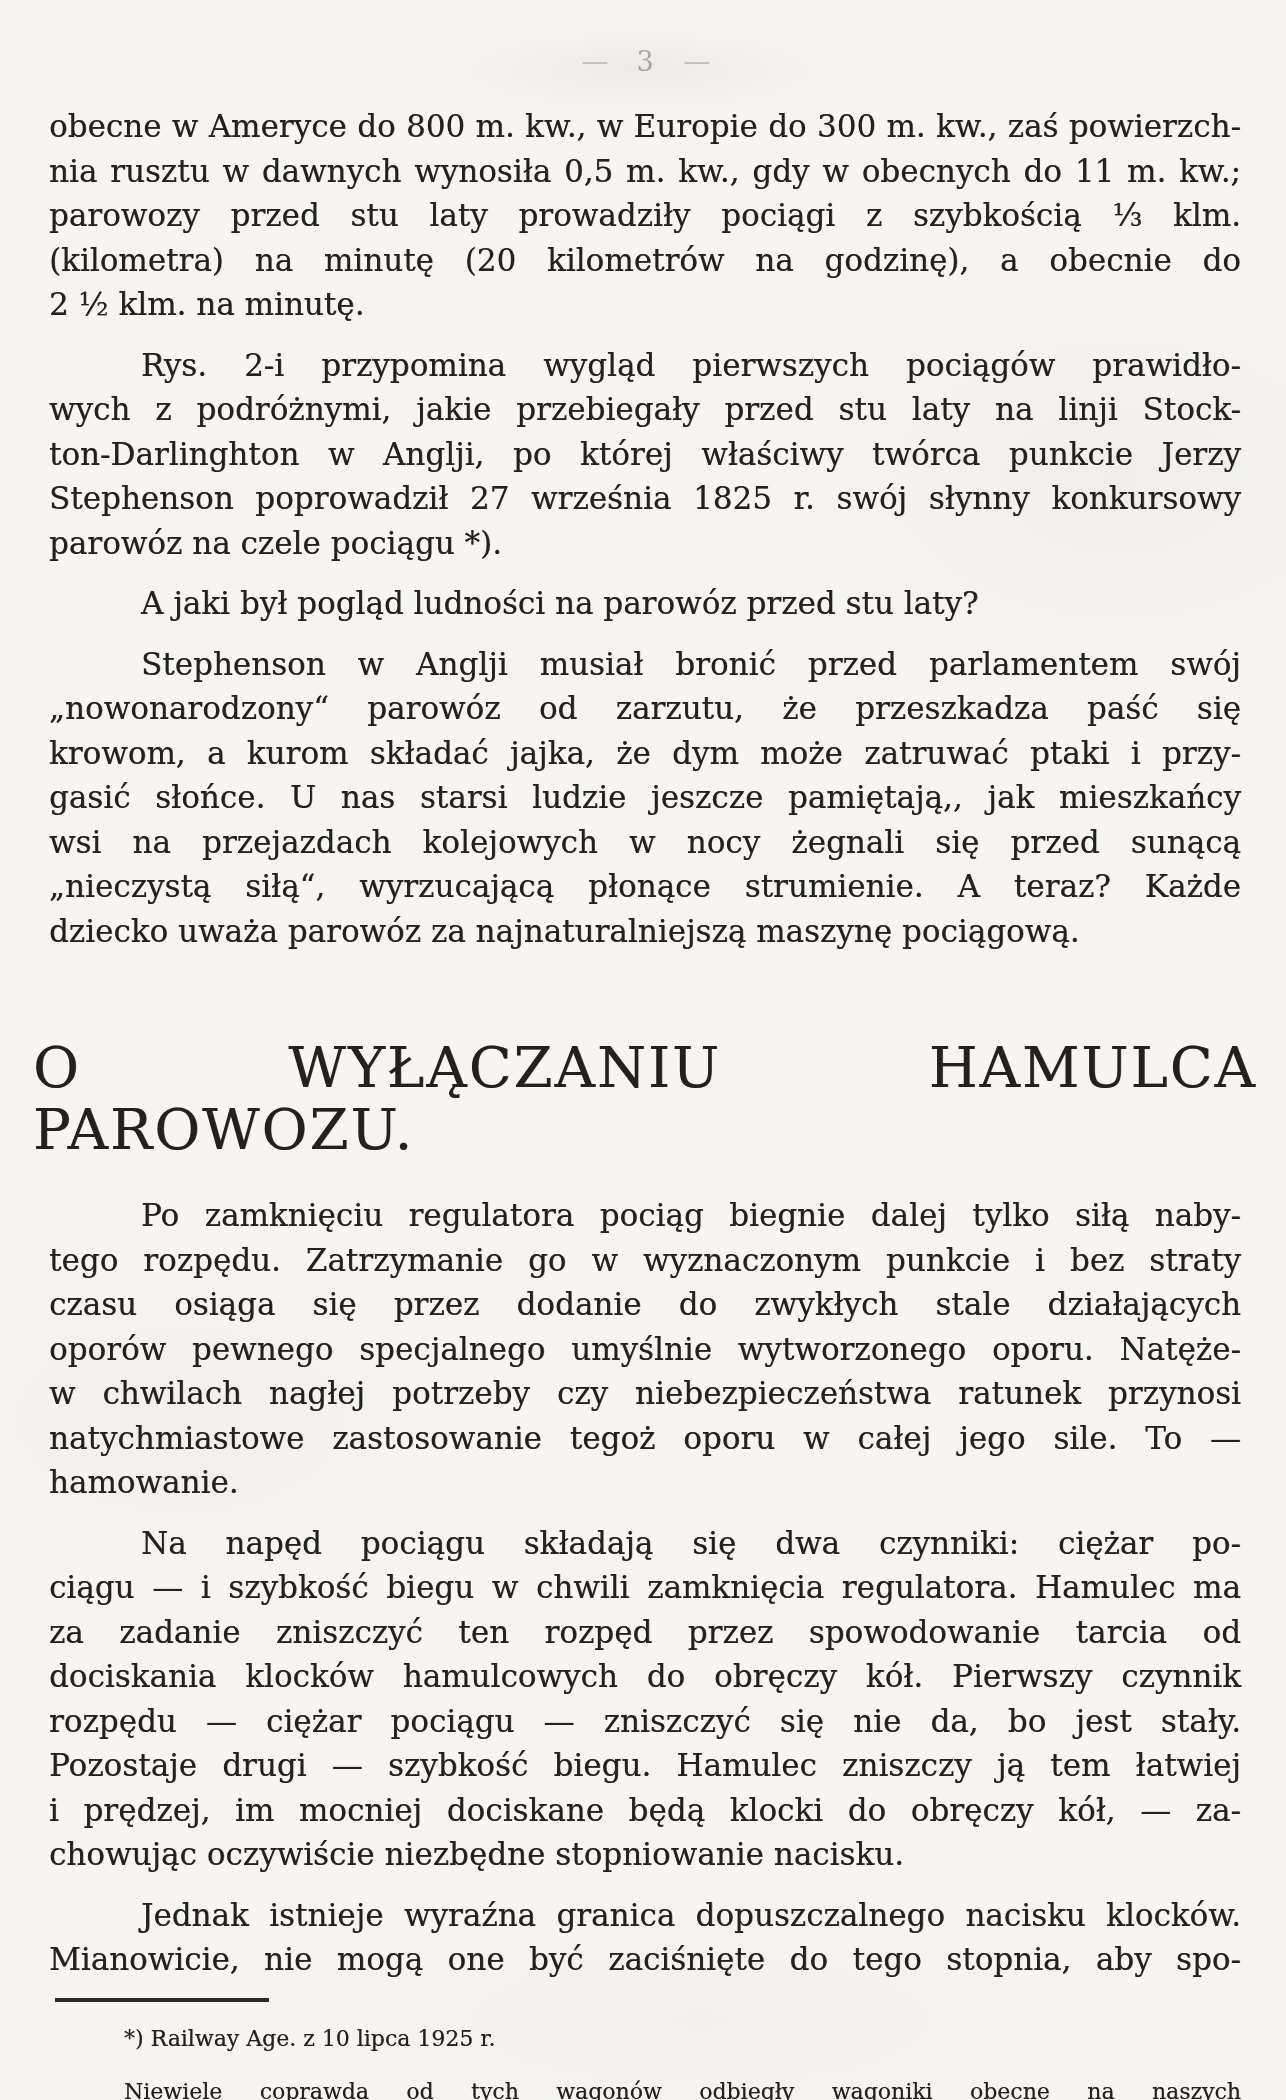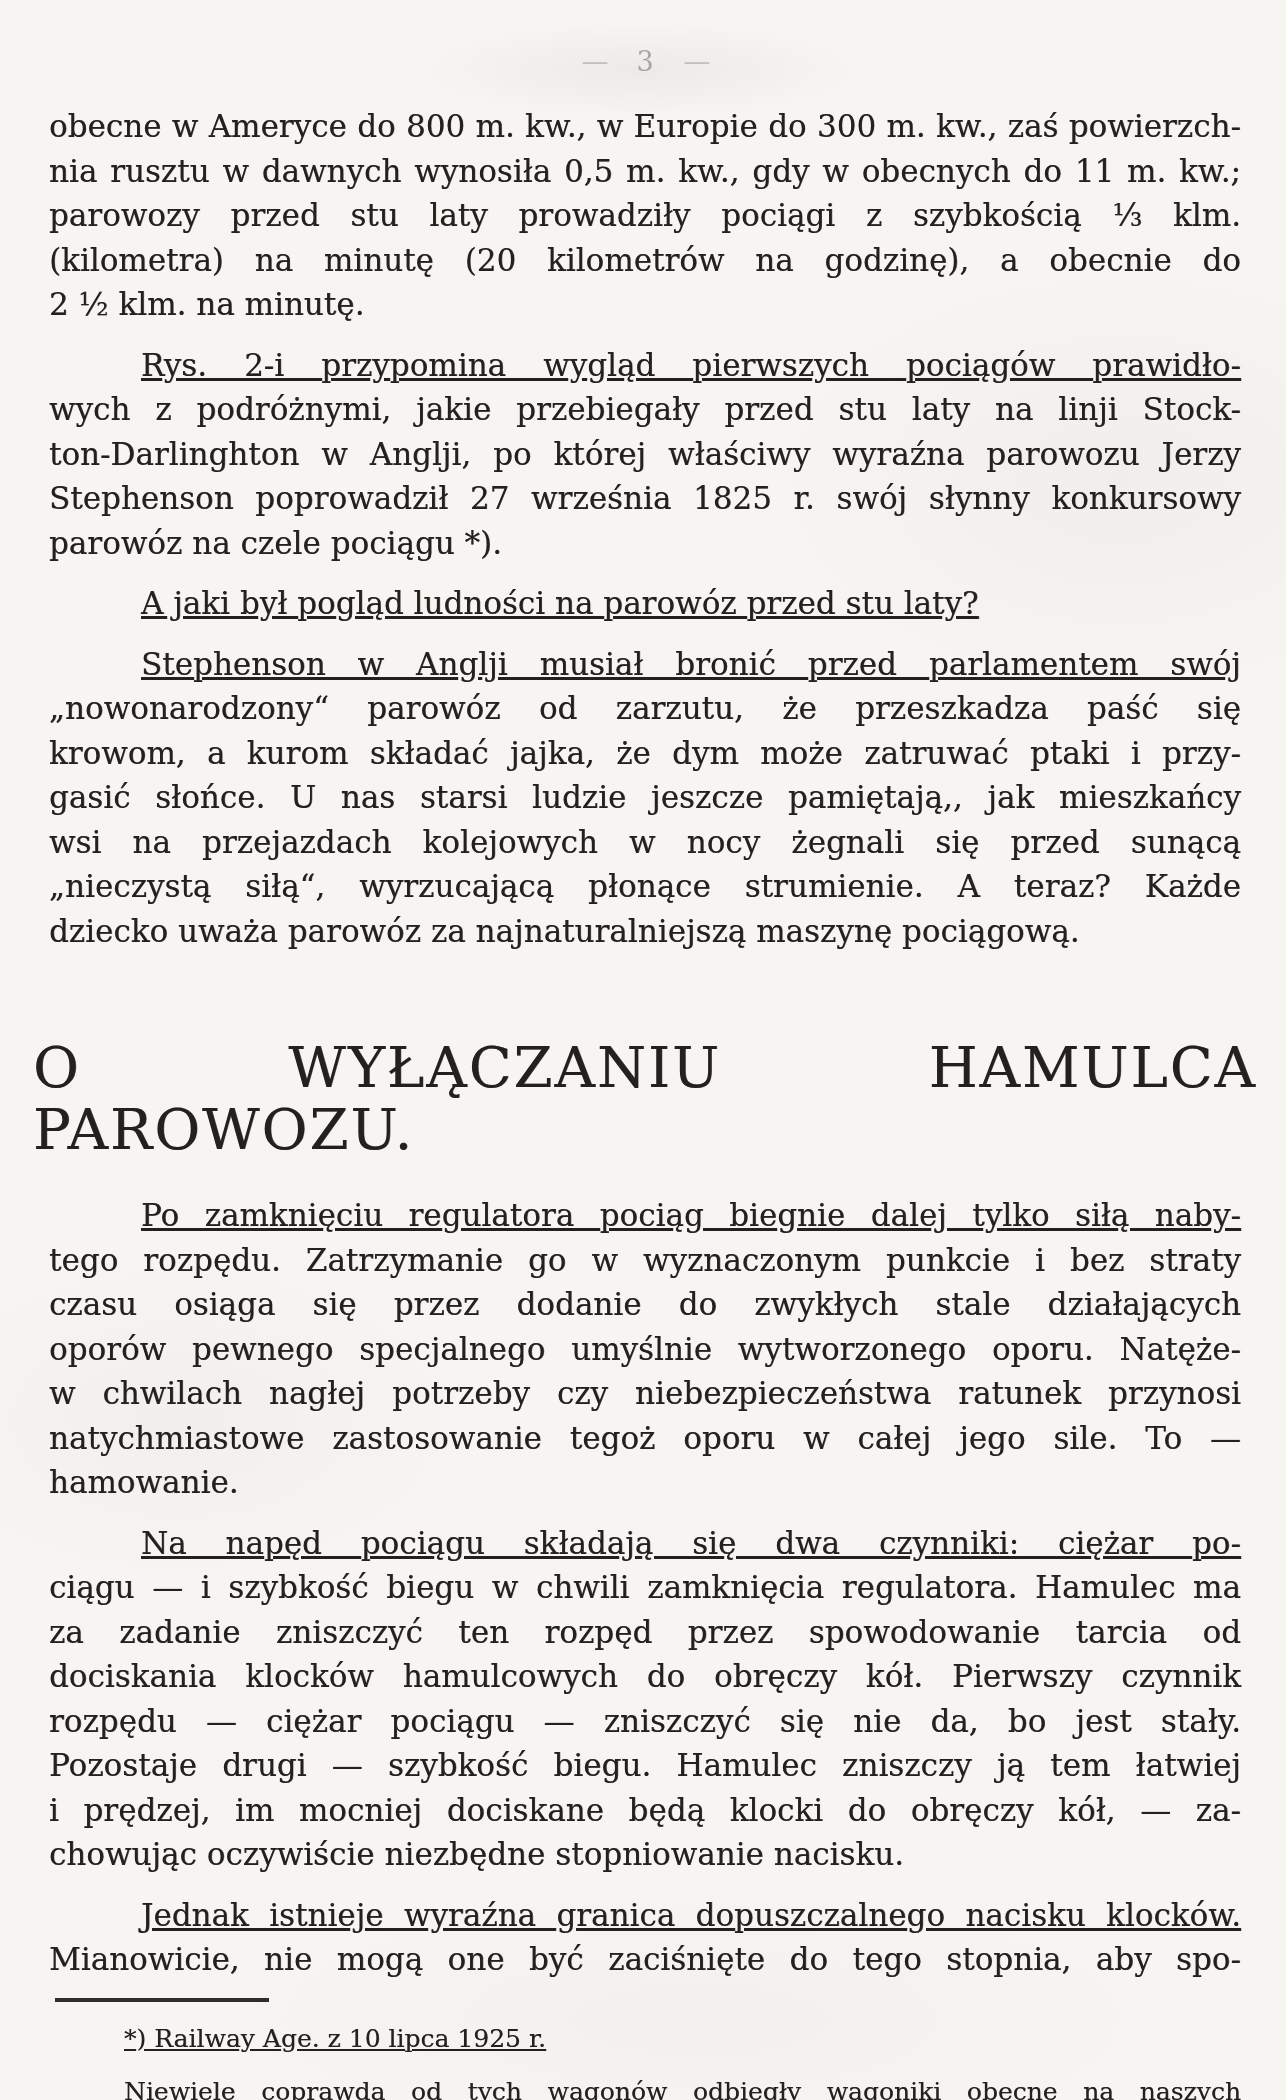--- a/index.html
+++ b/index.html
@@ -41,40 +41,40 @@
   .bodytext { margin-top: 24px; }
   .line {
     font-size: 31px;
     line-height: 44.5px;
     text-align: justify;
     text-align-last: justify;
     text-shadow: 0.4px 0 0 rgba(35,33,29,0.55);
     white-space: normal;
   }
   .line.noj { text-align: right; text-align-last: left; }
-  .line.indent { text-indent: 92px; text-decoration: underline; }
+  .line.indent { text-indent: 92px; }
 
   .section-heading {
     margin: 84px 0 32px 0;
     font-size: 56px;
     line-height: 62px;
     letter-spacing: 2px;
     text-align: justify;
     text-align-last: justify;
     text-shadow: 0.5px 0 0 rgba(35,33,29,0.6);
   }
 
   .footnote-rule {
     margin: 12px 0 18px 22px;
     width: 214px;
     height: 4px;
     background: #2e2c28;
   }
   .fn .line {
-    font-size: 25px;
+    font-size: 22px;
     line-height: 37px;
     text-shadow: 0.3px 0 0 rgba(35,33,29,0.55);
   }
   .fn .line.indent { text-indent: 75px; }
   .fn { margin-top: 10px; }
   .paragraph { margin: 16px; }
 </style>
 </head>
 <body>
 
@@ -86,21 +86,21 @@
       <div class="paragraph">
         <div class="line">obecne w Ameryce do 800 m. kw., w Europie do 300 m. kw., zaś powierzch-</div>
         <div class="line">nia rusztu w dawnych wynosiła 0,5 m. kw., gdy w obecnych do 11 m. kw.;</div>
         <div class="line">parowozy przed stu laty prowadziły pociągi z szybkością ⅓ klm.</div>
         <div class="line">(kilometra) na minutę (20 kilometrów na godzinę), a obecnie do</div>
         <div class="line noj">2 ½ klm. na minutę.</div>
       </div>
       <div class="paragraph">
         <div class="line indent">Rys. 2-i przypomina wygląd pierwszych pociągów prawidło-</div>
         <div class="line">wych z podróżnymi, jakie przebiegały przed stu laty na linji Stock-</div>
-        <div class="line">ton-Darlinghton w Anglji, po której właściwy wyraźna parowozu Jerzy</div>
+        <div class="line">ton-Darlinghton w Anglji, po której właściwy twórca punkcie Jerzy</div>
         <div class="line">Stephenson poprowadził 27 września 1825 r. swój słynny konkursowy</div>
         <div class="line noj">parowóz na czele pociągu *).</div>
       </div>
       <div class="paragraph">
         <div class="line noj indent">A jaki był pogląd ludności na parowóz przed stu laty?</div>
       </div>
       <div class="paragraph">
         <div class="line indent">Stephenson w Anglji musiał bronić przed parlamentem swój</div>
         <div class="line">„nowonarodzony“ parowóz od zarzutu, że przeszkadza paść się</div>
         <div class="line">krowom, a kurom składać jajka, że dym może zatruwać ptaki i przy-</div>

